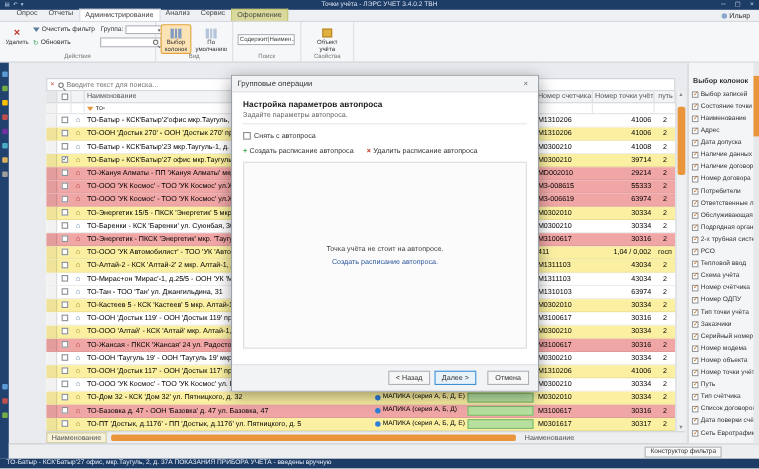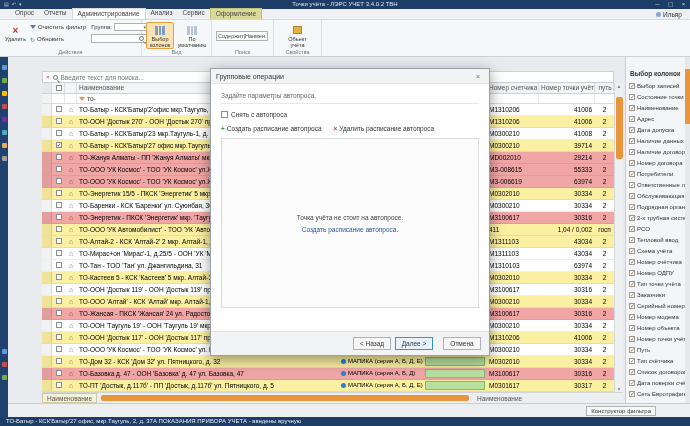--- a/index.html
+++ b/index.html
@@ -764,20 +764,21 @@
   <div class="pscroll" style="left:685px;top:57px;">
     <div class="pthumb"></div>
   </div>
 
   <div class="dialog">
     <div class="dtitle">
       <span>Групповые операции</span>
       <span class="dclose">×</span>
     </div>
     <div class="dbody">
+      <div class="dheading">Настройка параметров автопроса</div>
       <div class="dsub">Задайте параметры автопроса.</div>
       <div class="dcheckrow">
         <span class="dcb"></span>
         <span>Снять с автопроса</span>
       </div>
       <div class="dlinks">
         <span class="dlink">
           <span class="plus">+</span>
           <span>Создать расписание автопроса</span>
         </span>

